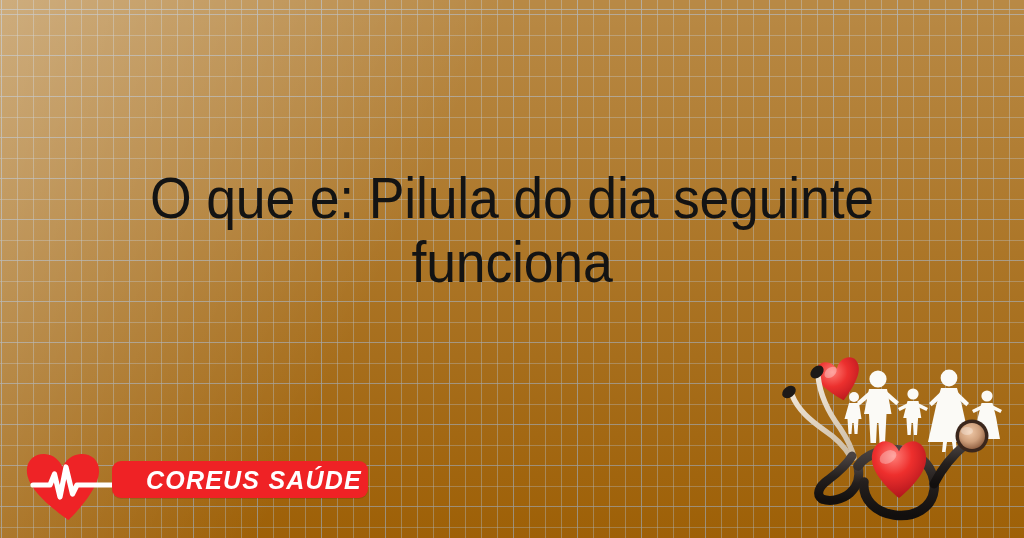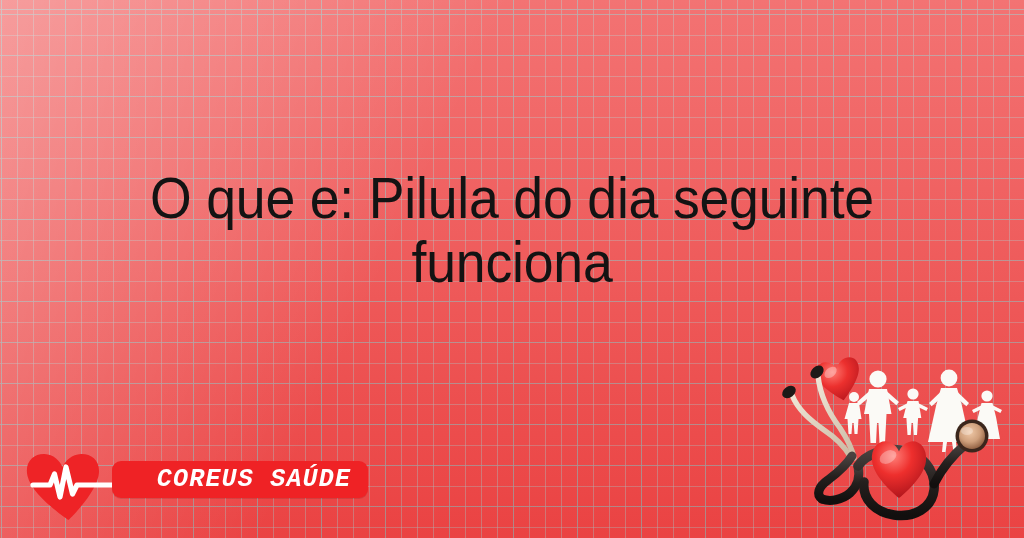--- a/index.html
+++ b/index.html
@@ -6,21 +6,21 @@
   html, body {
     margin: 0;
     padding: 0;
     background: #ffffff;
   }
   #canvas {
     position: relative;
     width: 1024px;
     height: 538px;
     overflow: hidden;
-    background-color: #ef4444;
+    background-color: #a16207;
     font-family: "Liberation Sans", sans-serif;
   }
 
   
   .grid-layer {
     position: absolute;
     inset: 0;
     background-image:
       
       repeating-linear-gradient(to right,
@@ -97,21 +97,21 @@
     top: 15px;
     width: 236px;
     height: 34px;
     line-height: 34px;
     color: #ffffff;
     font-size: 25px;
     font-weight: bold;
     font-style: italic;
     letter-spacing: 1.2px;
     text-align: center;
-    font-family: Liberation Mono, monospace;
+    font-family: Liberation Sans, sans-serif;
   }
 
   
   .collage {
     position: absolute;
     left: 766px;
     top: 350px;
     width: 258px;
     height: 188px;
   }

